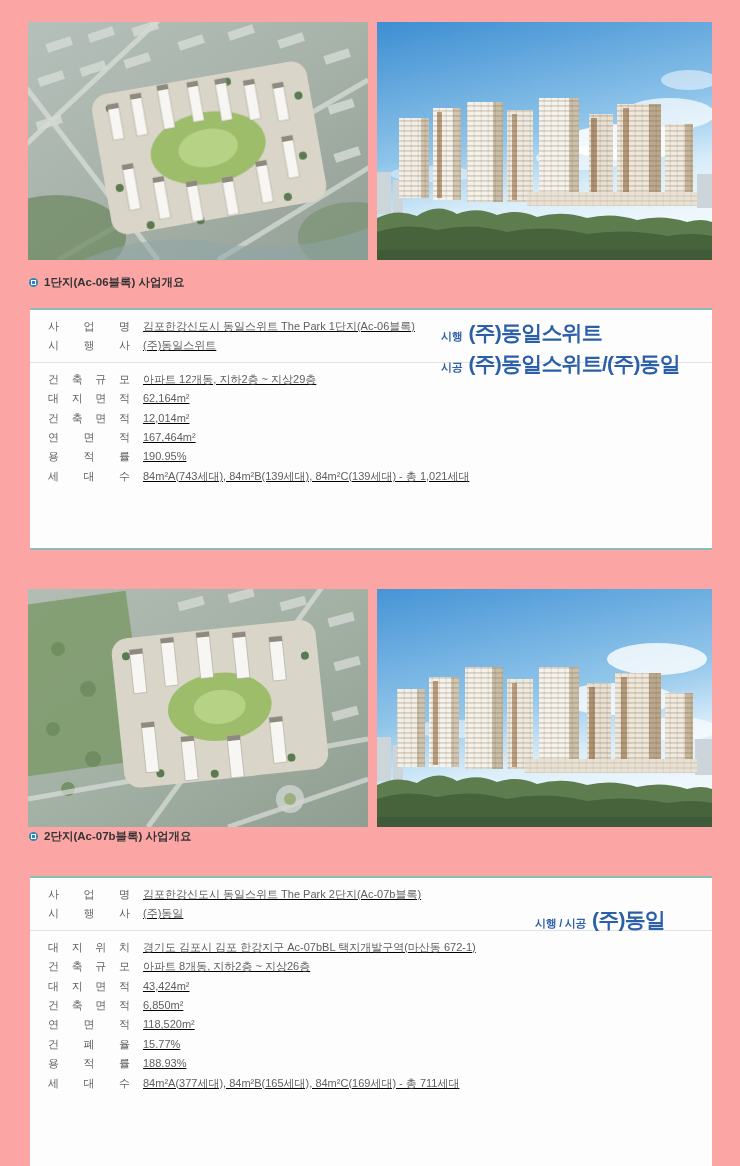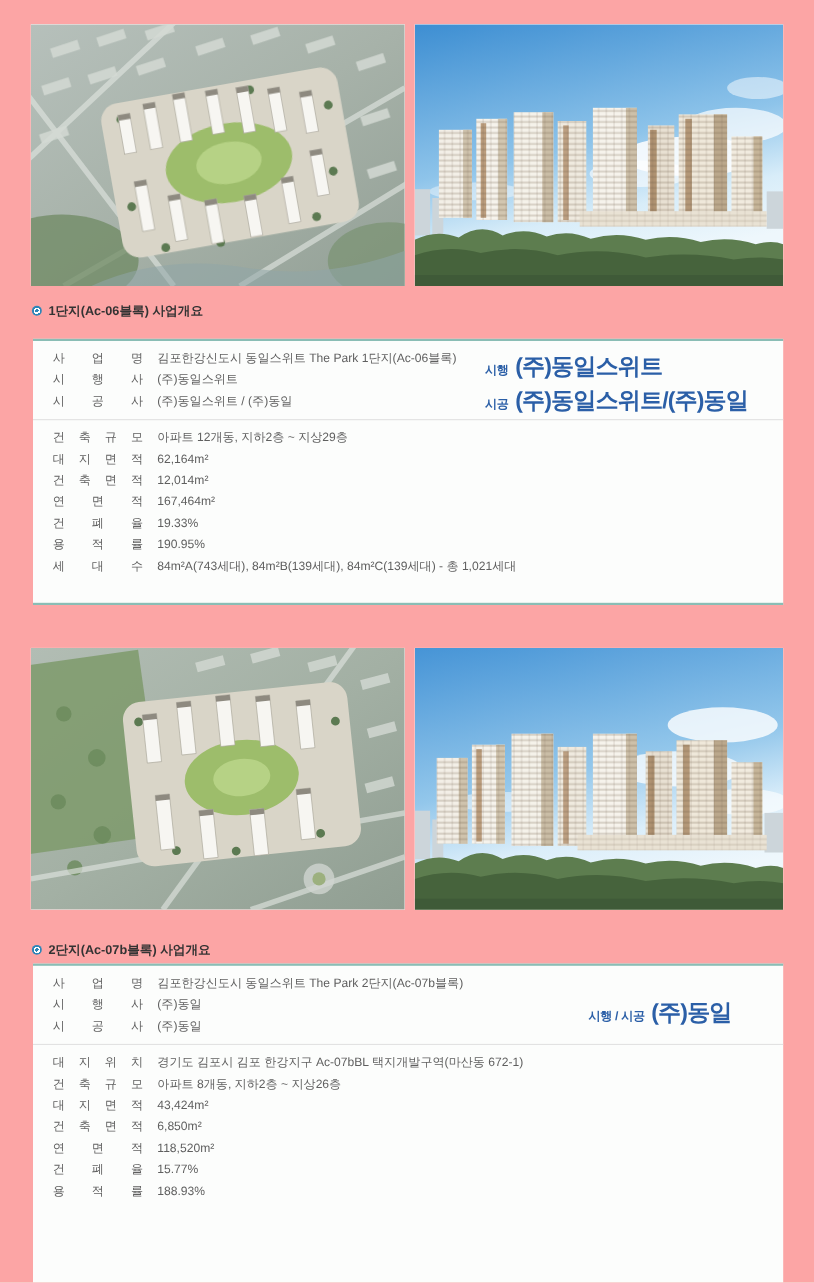--- a/index.html
+++ b/index.html
@@ -19,21 +19,21 @@
 
   
   .sec-title{position:absolute;left:29px;display:flex;align-items:center;gap:6px;
     font-size:11.5px;font-weight:bold;color:#333;}
   .bullet{width:9px;height:9px;border-radius:50%;flex:0 0 9px;
     background:radial-gradient(circle,#2e86b8 0 1.6px,#ffffff 1.6px 2.9px,#2e86b8 2.9px 100%);}
 
   
   .tbl{position:absolute;left:30px;width:682px;background:#fcfdfc;
     border-top:2px solid #8abdb5;border-bottom:2px solid #8abdb5;box-sizing:border-box;}
-  .rows{padding:7px 0 6px 18px;}
+  .rows{padding:7px 0 6px 18px;text-decoration:underline;}
   .rows.bottom{padding-top:7px;padding-bottom:0;}
   .row{line-height:19.4px;font-size:11px;color:#5f5f5f;white-space:nowrap;}
   .lbl{display:inline-block;width:82px;text-align:justify;text-align-last:justify;
     -moz-text-align-last:justify;vertical-align:top;color:#5f5f5f;}
   .val{margin-left:13px;color:#5f5f5f;}
   .divider{border-top:1px solid #e2e2e2;height:0;}
 
   
   .logo{position:absolute;color:#2b5fa7;white-space:nowrap;}
   .logo-line{display:flex;align-items:baseline;margin-bottom:3px;}
@@ -195,29 +195,27 @@
 
   <div class="sec-title" style="top:275px">
     <span class="bullet"></span>
     <span>1단지(Ac-06블록) 사업개요</span>
   </div>
 
   <div class="tbl" style="top:308px;height:242px">
     <div class="rows top">
       <div class="row"><span class="lbl">사 업 명</span><span class="val">김포한강신도시 동일스위트 The Park 1단지(Ac-06블록)</span></div>
       <div class="row"><span class="lbl">시 행 사</span><span class="val">(주)동일스위트</span></div>
-      <div class="row"><span class="lbl">시 공 사</span><span class="val">(주)동일스위트 / (주)동일</span></div>
     </div>
     <div class="divider"></div>
     <div class="rows bottom">
       <div class="row"><span class="lbl">건 축 규 모</span><span class="val">아파트 12개동, 지하2층 ~ 지상29층</span></div>
       <div class="row"><span class="lbl">대 지 면 적</span><span class="val">62,164m²</span></div>
       <div class="row"><span class="lbl">건 축 면 적</span><span class="val">12,014m²</span></div>
       <div class="row"><span class="lbl">연 면 적</span><span class="val">167,464m²</span></div>
-      <div class="row"><span class="lbl">건 폐 율</span><span class="val">19.33%</span></div>
       <div class="row"><span class="lbl">용 적 률</span><span class="val">190.95%</span></div>
       <div class="row"><span class="lbl">세 대 수</span><span class="val">84m²A(743세대), 84m²B(139세대), 84m²C(139세대) - 총 1,021세대</span></div>
     </div>
     <div class="logo logo1">
       <div class="logo-line">
         <span class="logo-prefix">시행</span>
         <span class="logo-name">(주)동일스위트</span>
       </div>
       <div class="logo-line">
         <span class="logo-prefix">시공</span>
@@ -353,40 +351,40 @@
         </g>
         <rect x="148" y="170" width="172" height="14" fill="#e9e2d4"></rect>
         <rect x="148" y="170" width="172" height="14" fill="url(#flr2)" opacity="0.6"></rect>
         <path d="M0,238 L0,196 Q20,186 40,194 Q60,180 80,192 Q100,184 120,193 Q140,186 160,195 Q185,188 210,196 Q235,190 260,198 Q285,192 310,200 Q325,196 335,200 L335,238 Z" fill="#5d7d4f"></path>
         <path d="M0,238 L0,210 Q30,200 60,208 Q95,200 130,210 Q170,202 210,212 Q250,206 290,214 Q315,210 335,214 L335,238 Z" fill="#46633c"></path>
         <rect x="0" y="228" width="335" height="10" fill="#3f5a38"></rect>
       </svg>
     </div>
   </div>
 
-  <div class="sec-title" style="top:856px">
+  <div class="sec-title" style="top:829px">
     <span class="bullet"></span>
     <span>2단지(Ac-07b블록) 사업개요</span>
   </div>
 
   <div class="tbl" style="top:876px;height:303px">
     <div class="rows top">
       <div class="row"><span class="lbl">사 업 명</span><span class="val">김포한강신도시 동일스위트 The Park 2단지(Ac-07b블록)</span></div>
       <div class="row"><span class="lbl">시 행 사</span><span class="val">(주)동일</span></div>
-      <div class="row"><span class="lbl">시 공 사</span><span class="val">(주)동일</span></div>
     </div>
     <div class="divider"></div>
     <div class="rows bottom">
       <div class="row"><span class="lbl">대 지 위 치</span><span class="val">경기도 김포시 김포 한강지구 Ac-07bBL 택지개발구역(마산동 672-1)</span></div>
       <div class="row"><span class="lbl">건 축 규 모</span><span class="val">아파트 8개동, 지하2층 ~ 지상26층</span></div>
       <div class="row"><span class="lbl">대 지 면 적</span><span class="val">43,424m²</span></div>
       <div class="row"><span class="lbl">건 축 면 적</span><span class="val">6,850m²</span></div>
       <div class="row"><span class="lbl">연 면 적</span><span class="val">118,520m²</span></div>
       <div class="row"><span class="lbl">건 폐 율</span><span class="val">15.77%</span></div>
       <div class="row"><span class="lbl">용 적 률</span><span class="val">188.93%</span></div>
+      <div class="row"><span class="lbl">세 대 수</span><span class="val">84m²A(377세대), 84m²B(165세대), 84m²C(169세대) - 총 711세대</span></div>
     </div>
     <div class="logo logo2">
       <div class="logo-line">
         <span class="logo-prefix">시행 / 시공</span>
         <span class="logo-name">(주)동일</span>
       </div>
     </div>
   </div>
 
 </div>

